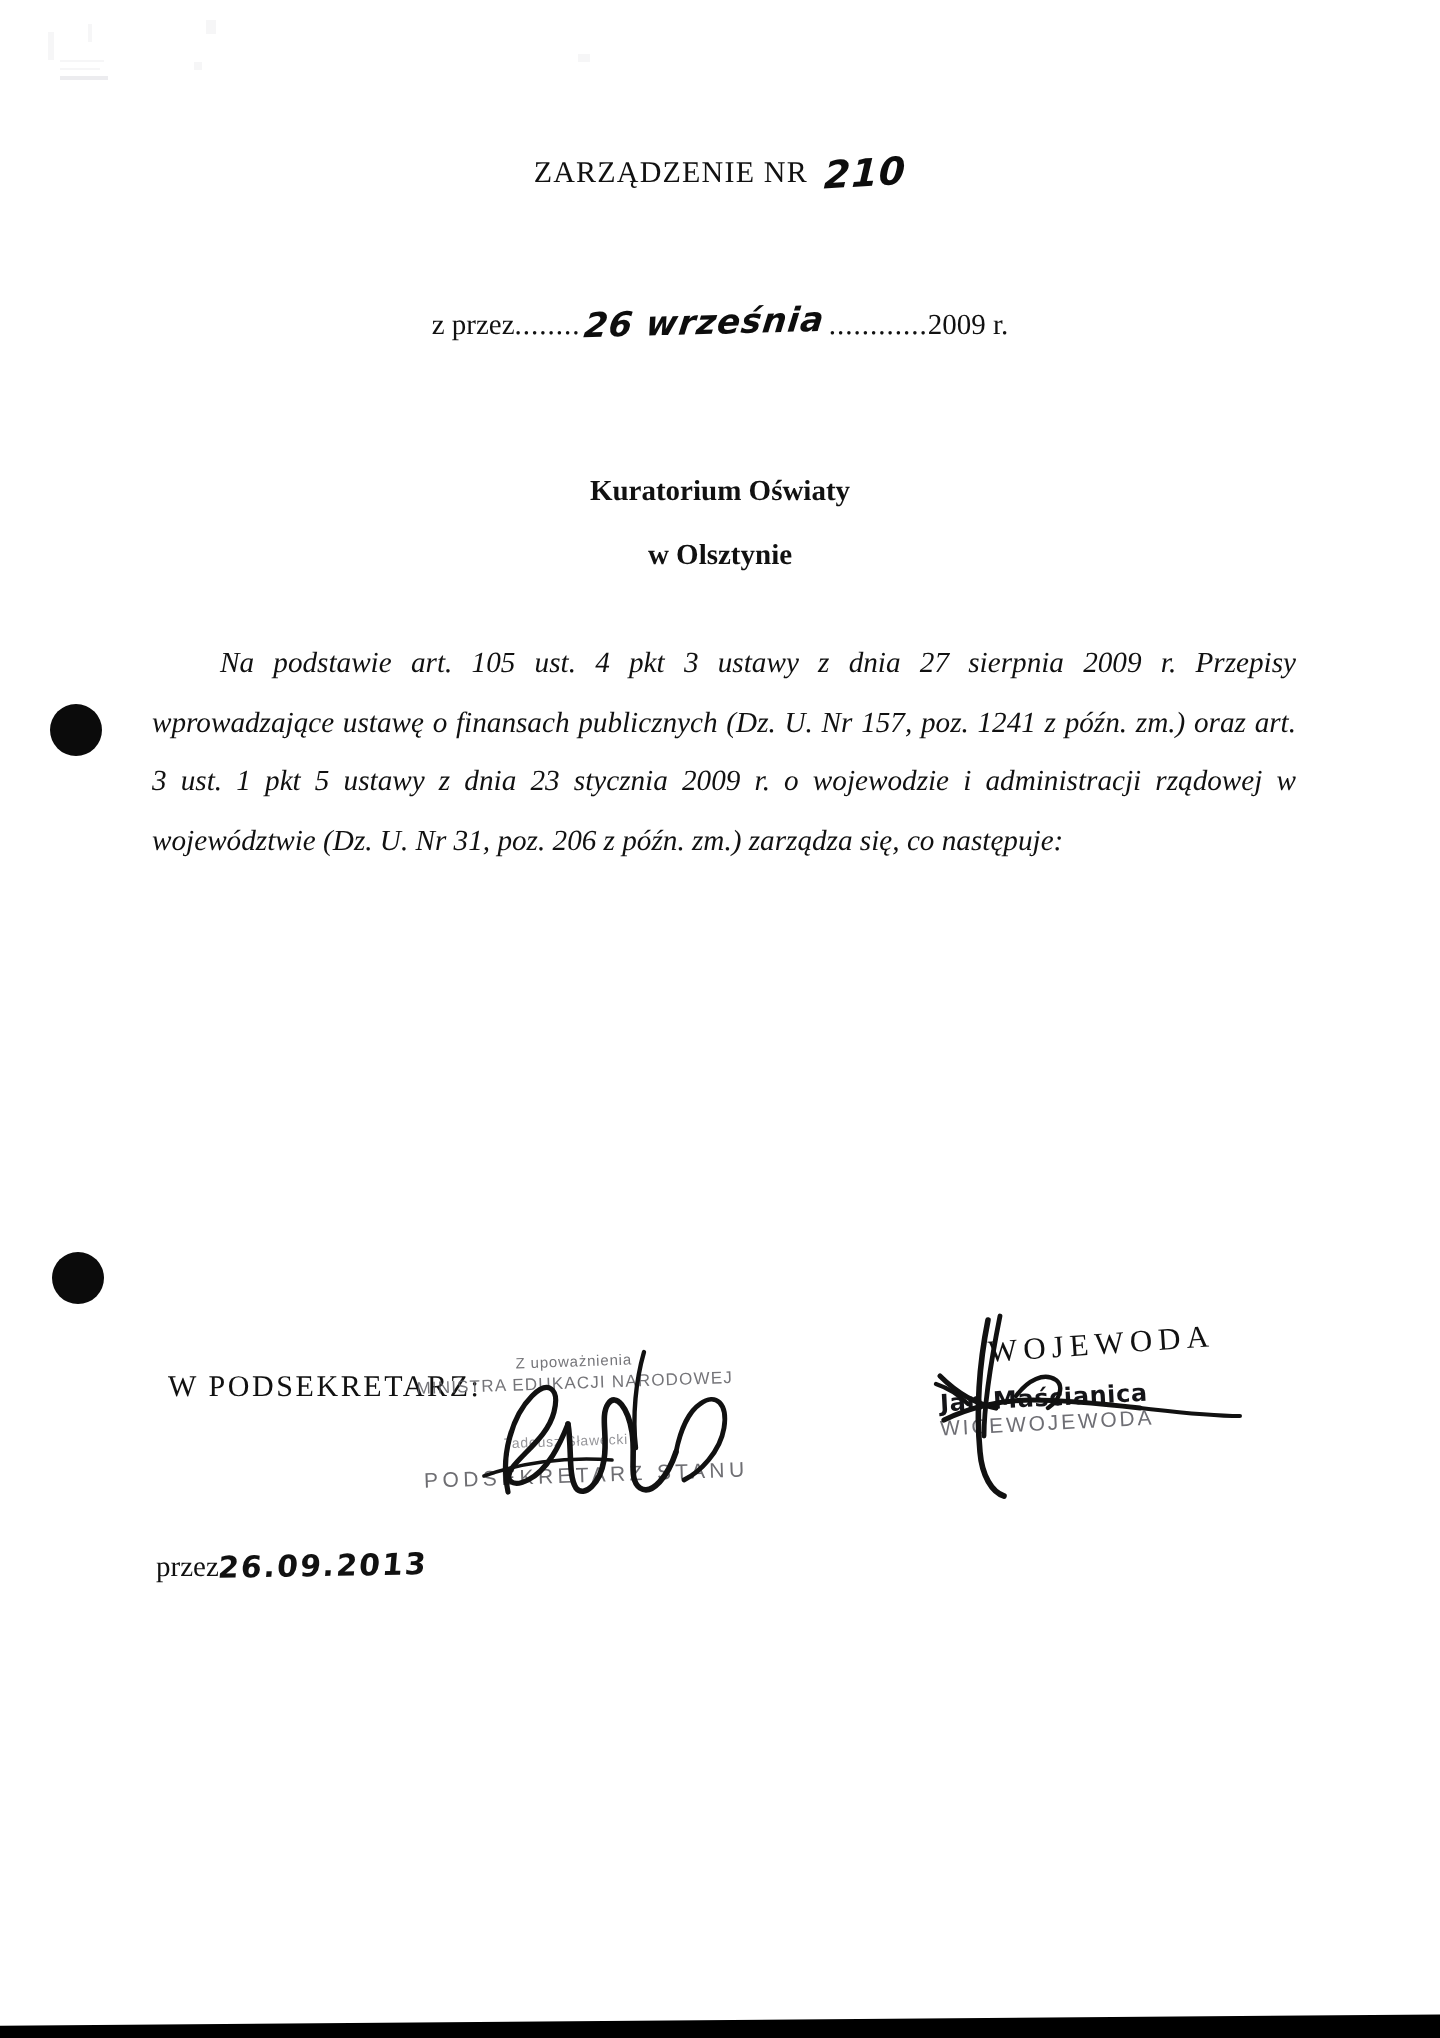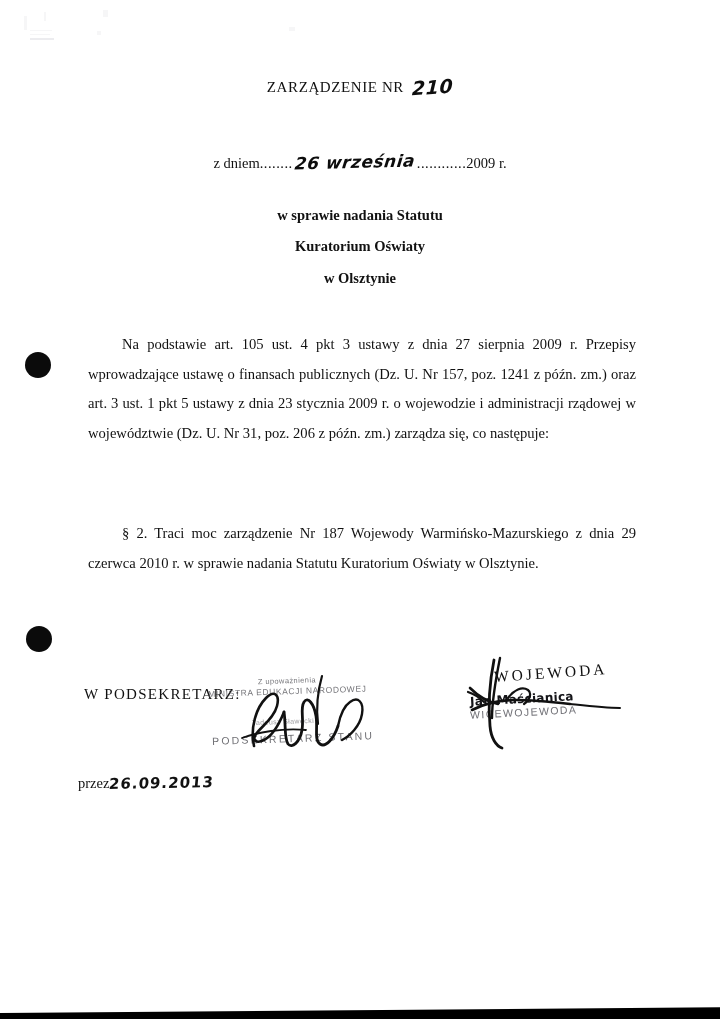--- a/index.html
+++ b/index.html
@@ -101,21 +101,21 @@
 
   .body {
     position: absolute;
     left: 76px;
     width: 572px;
     font-size: 14.6px;
     line-height: 29.5px;
     text-align: justify;
     text-justify: inter-word;
   }
-  .body p { margin: 12px; }
+  .body p { margin: 0; font-style: italic; }
   .indent { display: inline-block; width: 34px; }
 
   .p-intro  { top: 318px; }
   .p-par1   { top: 448px; }
   .p-par2   { top: 507px; }
   .p-par3   { top: 565px; }
 
   
   .sig-left-label {
     position: absolute;
@@ -239,35 +239,31 @@
 
   <div class="punch p1"></div>
   <div class="punch p2"></div>
 
   <div class="hdr-line hdr-1">
     <span>ZARZĄDZENIE NR</span><span class="hand hand-nr">210</span>
   </div>
 
 
   <div class="hdr-line hdr-3">
-    <span>z dniem</span><span class="dots">........</span><span class="hand hand-date">26 września</span><span class="dots">............</span><span>2009 r.</span>
-  </div>
-
-  <div class="subject subj-1">w sprawie nadania Statutu</div>
+    <span>z przez</span><span class="dots">........</span><span class="hand hand-date">26 września</span><span class="dots">............</span><span>2009 r.</span>
+  </div>
+
   <div class="subject subj-3">w Olsztynie</div>
   <div class="subject subj-2">Kuratorium Oświaty</div>
 
   <div class="body p-intro">
     <p><span class="indent"></span><span>Na podstawie art. 105 ust. 4 pkt 3 ustawy z dnia 27 sierpnia 2009 r. Przepisy wprowadzające ustawę o finansach publicznych (Dz. U. Nr 157, poz. 1241 z późn. zm.) oraz art. 3 ust. 1 pkt 5 ustawy z dnia 23 stycznia 2009 r. o wojewodzie i administracji rządowej w województwie (Dz. U. Nr 31, poz. 206 z późn. zm.) zarządza się, co następuje:</span></p>
   </div>
 
 
-  <div class="body p-par2">
-    <p><span class="indent"></span><span>§ 2. Traci moc zarządzenie Nr 187 Wojewody Warmińsko-Mazurskiego z dnia 29 czerwca 2010 r. w sprawie nadania Statutu Kuratorium Oświaty w Olsztynie.</span></p>
-  </div>
 
 
   <div class="sig-left-label">W PODSEKRETARZ:</div>
 
   <div class="stamp-min">
     <div class="s-top">Z upoważnienia</div>
     <div class="s-main">MINISTRA EDUKACJI NARODOWEJ</div>
   </div>
   <div class="stamp-min-sub">Tadeusz Sławecki</div>
   <div class="stamp-min-role">PODSEKRETARZ STANU</div>

